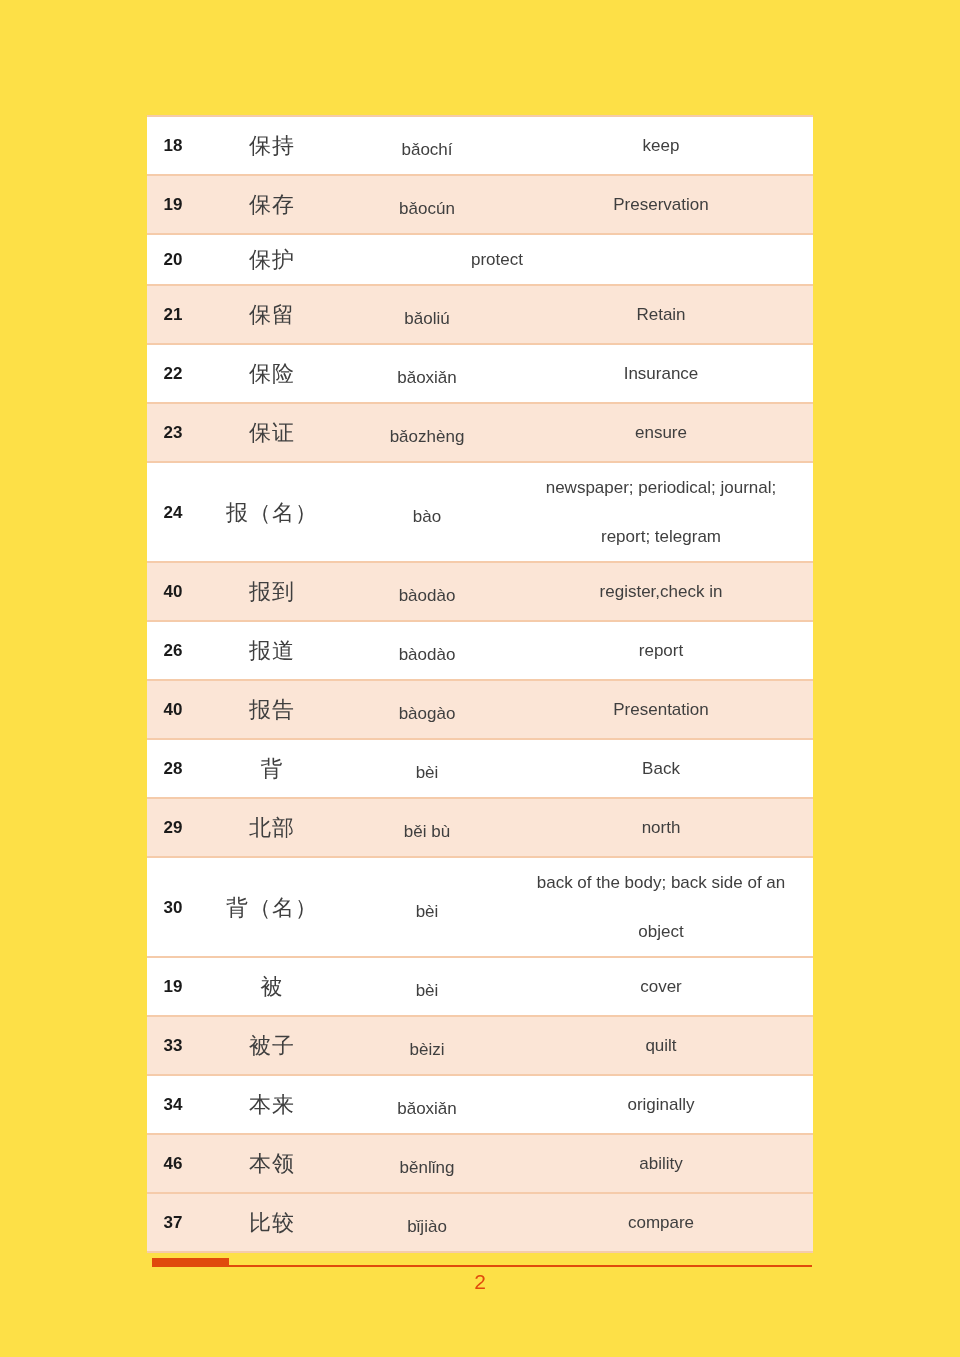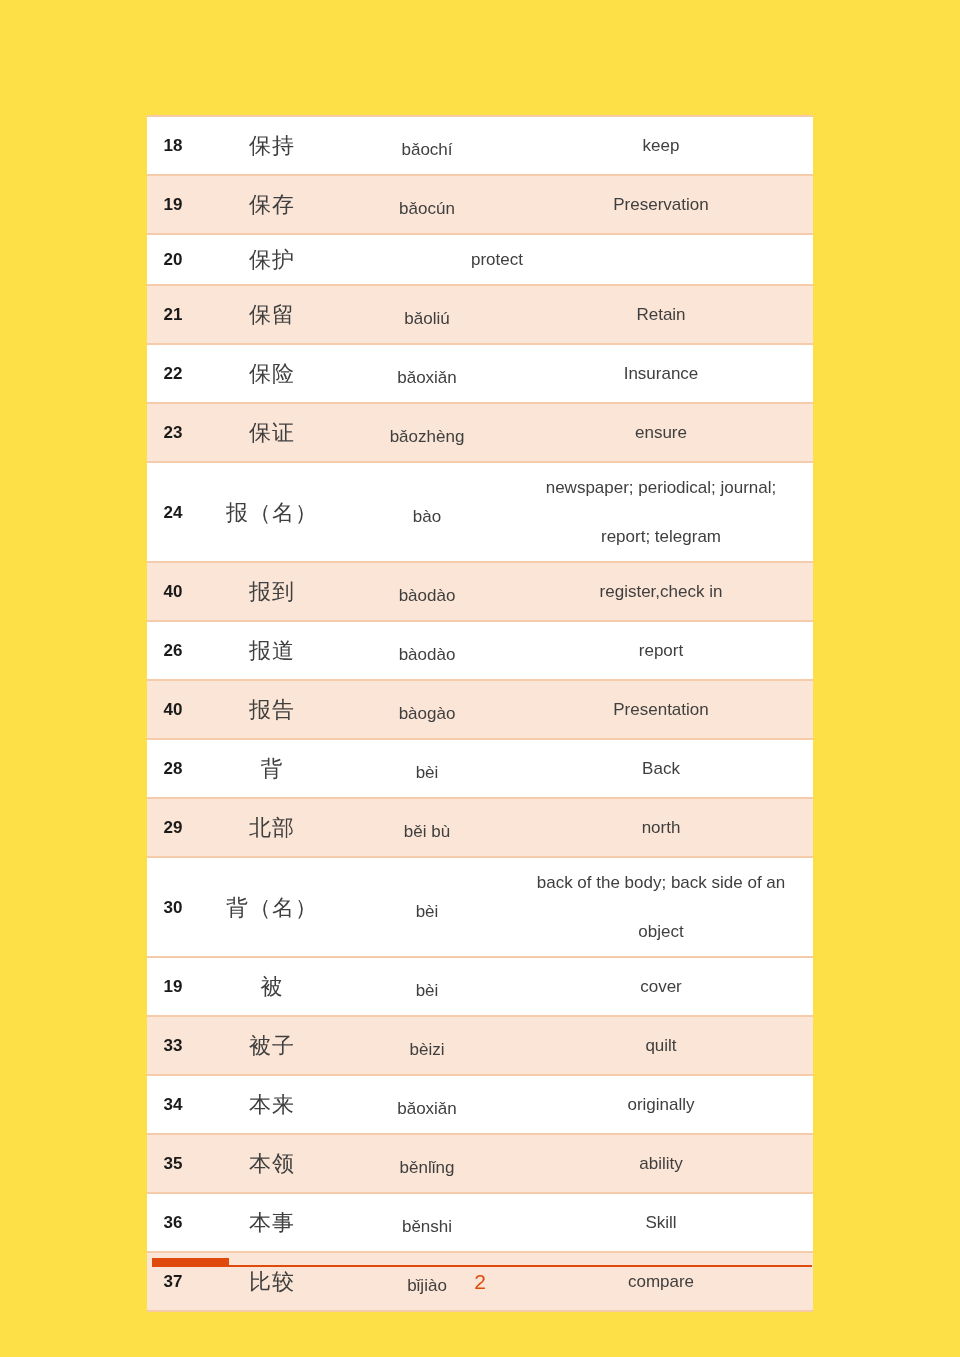--- a/index.html
+++ b/index.html
@@ -152,30 +152,24 @@
         <div class="cell pinyin">bèizi</div>
         <div class="cell english">quilt</div>
       </div>
       <div class="row">
         <div class="cell index">34</div>
         <div class="cell hanzi">本来</div>
         <div class="cell pinyin">bǎoxiǎn</div>
         <div class="cell english">originally</div>
       </div>
       <div class="row hl">
-        <div class="cell index">35</div>
+        <div class="cell index">46</div>
         <div class="cell hanzi">本领</div>
         <div class="cell pinyin">běnlǐng</div>
         <div class="cell english">ability</div>
-      </div>
-      <div class="row">
-        <div class="cell index">36</div>
-        <div class="cell hanzi">本事</div>
-        <div class="cell pinyin">běnshi</div>
-        <div class="cell english">Skill</div>
       </div>
       <div class="row hl">
         <div class="cell index">37</div>
         <div class="cell hanzi">比较</div>
         <div class="cell pinyin">bǐjiào</div>
         <div class="cell english">compare</div>
       </div>
     </div>
 
   <div class="footer-rule">

